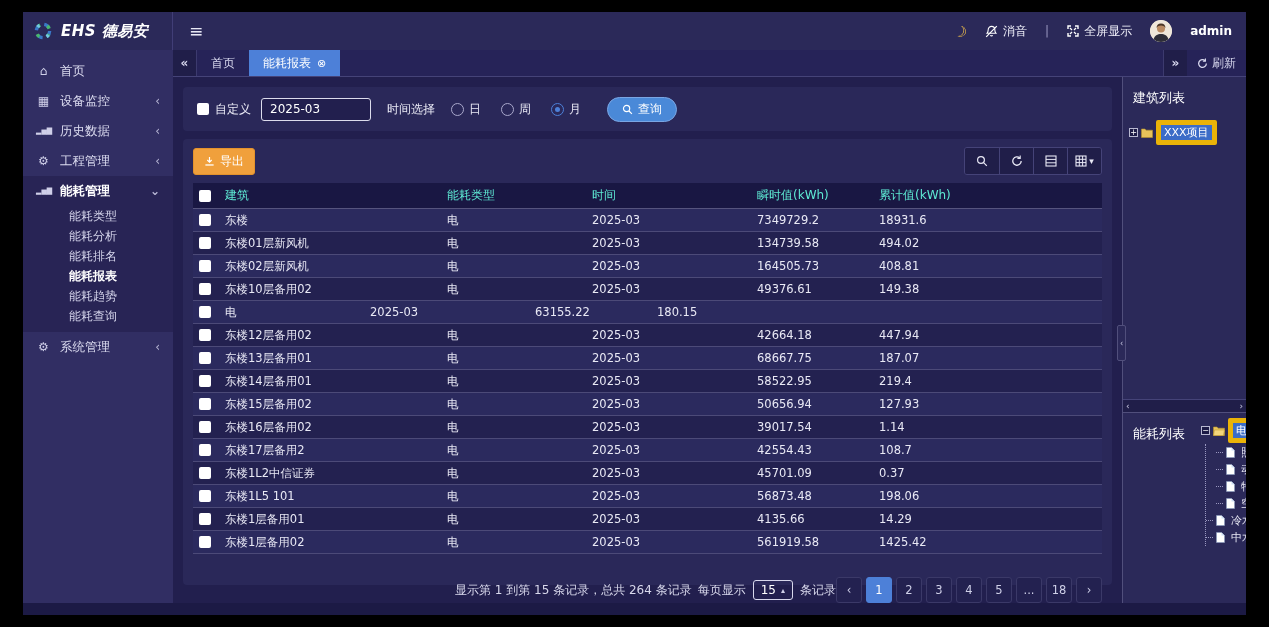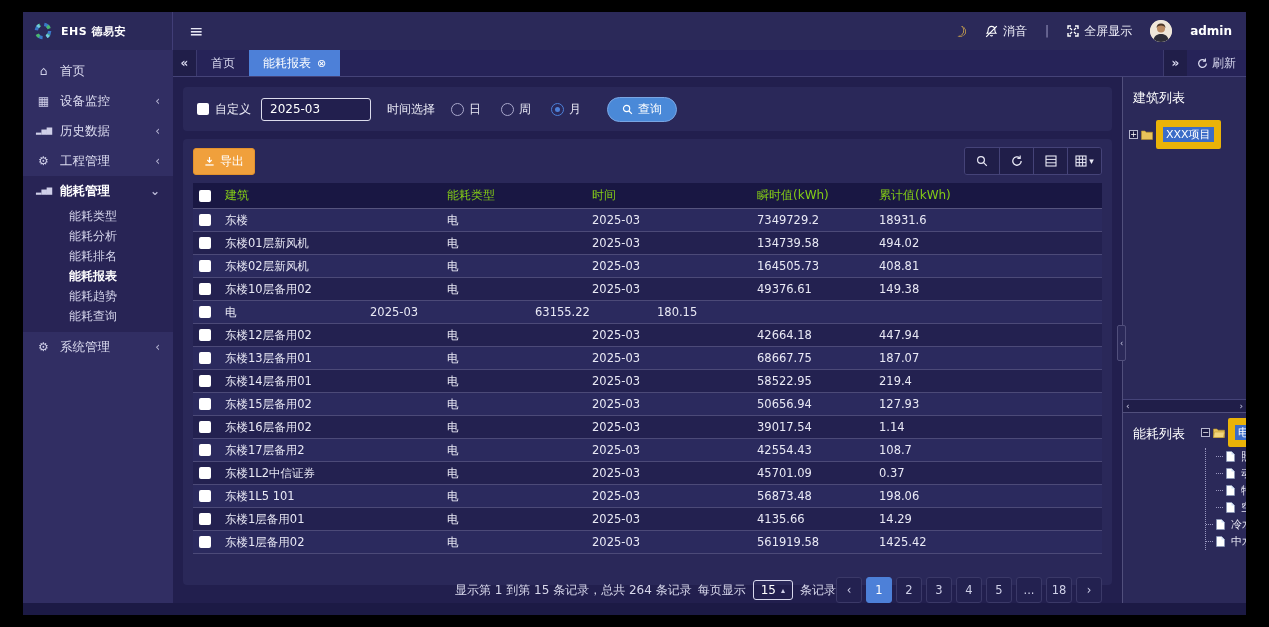--- a/index.html
+++ b/index.html
@@ -4,21 +4,21 @@
 <style>
   html,body{margin:0;padding:0;background:#000;}
   *{box-sizing:border-box;}
   body{font-family:"DejaVu Sans","Liberation Sans",sans-serif;}
   .frame{position:relative;width:1269px;height:627px;background:#000;overflow:hidden;}
   .app{position:absolute;left:23px;top:12px;width:1223px;height:603px;background:#221f4e;display:flex;flex-direction:column;}
 
   
   .topbar{height:38px;flex:none;background:#2b2959;display:flex;align-items:center;color:#fff;}
   .brand{width:150px;flex:none;height:100%;display:flex;align-items:center;gap:8px;padding:0 10px;border-right:1px solid #413e77;}
-  .brand-text{font-size:11px;font-weight:bold;letter-spacing:.5px;white-space:nowrap;}
+  .brand-text{font-size:15px;font-weight:bold;letter-spacing:.5px;white-space:nowrap;font-style:italic;}
   .hamburger{font-size:17px;color:#e8e8f5;padding:0 16px;cursor:pointer;}
   .topbar-spacer{flex:1;}
   .top-right{display:flex;align-items:center;gap:18px;padding-right:14px;font-size:12px;}
   .moon{color:#f6c34a;font-size:15px;transform:rotate(200deg);display:inline-block;}
   .top-item{display:flex;align-items:center;gap:5px;cursor:pointer;color:#f0f0fa;}
   .top-divider{color:#9a98c0;}
   .avatar{width:22px;height:22px;border-radius:50%;background:#efe7da;overflow:hidden;display:flex;align-items:flex-end;justify-content:center;}
   .username{font-weight:bold;font-size:12px;}
 
   
@@ -63,21 +63,21 @@
 
   
   .table-card{margin:8px 10px 18px;flex:1;background:#2a2859;border-radius:4px;padding:8px 10px 10px;display:flex;flex-direction:column;min-height:0;}
   .card-top{display:flex;justify-content:space-between;align-items:center;margin-bottom:8px;}
   .export-btn{background:#f0a03c;border:1px solid #e3922c;color:#fff;font-size:12px;padding:4px 10px;border-radius:3px;display:flex;align-items:center;gap:5px;cursor:pointer;}
   .icon-group{display:flex;border:1px solid #454378;border-radius:3px;overflow:hidden;}
   .tbtn{width:34px;height:26px;background:#201e49;border-left:1px solid #454378;display:flex;align-items:center;justify-content:center;cursor:pointer;color:#e8e8f5;gap:2px;}
   .tbtn:first-child{border-left:none;}
   .tbtn .caret{font-size:9px;}
 
-  .thead{display:flex;align-items:center;height:26px;background:#191743;border-bottom:1px solid #56547e;font-size:12px;color:#84cc16;flex:none;}
+  .thead{display:flex;align-items:center;height:26px;background:#191743;border-bottom:1px solid #56547e;font-size:12px;color:#5eead4;flex:none;}
   .trow{display:flex;align-items:center;height:23px;border-bottom:1px solid #4c4a78;font-size:11.5px;color:#e9e9f5;cursor:pointer;}
   .trow.odd{background:#2b2a5e;}
   .trow.even{background:#232150;}
   .cell{white-space:nowrap;overflow:hidden;text-overflow:ellipsis;}
   .col-cb{flex:0 0 32px;display:flex;justify-content:flex-start;padding-left:6px;}
   .col-building{flex:0 0 222px;}
   .col-type{flex:0 0 145px;}
   .col-time{flex:0 0 145px;}
   .col-inst{flex:0 0 142px;padding-left:20px;}
   .col-cum{flex:1;}
@@ -93,21 +93,21 @@
   
   .rightpanel{width:124px;flex:none;background:#2b2959;border-left:1px solid #514f7c;display:flex;flex-direction:column;position:relative;color:#e9e9f5;}
   .splitter{position:absolute;left:-6px;top:248px;width:9px;height:36px;background:#2b2959;border:1px solid #514f7c;border-radius:2px;display:flex;align-items:center;justify-content:center;font-size:8px;color:#cfcfe8;cursor:col-resize;z-index:3;}
   .panel-building{height:336px;flex:none;border-bottom:1px solid #514f7c;display:flex;flex-direction:column;}
   .panel-energy{flex:1;display:flex;flex-direction:row;min-height:0;}
   .panel-title{padding:12px 10px 8px;font-size:13px;color:#fff;flex:none;}
   .tree{flex:1;padding:4px 6px;font-size:11px;overflow:hidden;}
   .tree-row{display:flex;align-items:center;gap:3px;padding:1px 0;white-space:nowrap;cursor:pointer;}
   .expander{width:9px;height:9px;flex:none;border:1px solid #b8b8d0;background:#1c1a45;color:#fff;font-size:8px;line-height:7px;text-align:center;cursor:pointer;}
   .node-label{padding:0 3px;border-radius:2px;}
-  .node-label.sel{background:#3b6cc7;border:7px solid #eab308;color:#fff;}
+  .node-label.sel{background:#3b6cc7;border:5px solid #eab308;color:#fff;}
   .ficon{flex:none;display:inline-flex;}
   .trunk{margin-left:4px;border-left:1px dotted #9a98c0;}
   .tree-child{display:flex;align-items:center;gap:3px;padding:1px 0;white-space:nowrap;cursor:pointer;}
   .tree-child::before{content:"";width:7px;border-top:1px dotted #9a98c0;flex:none;}
   .indent1{margin-left:10px;}
   .h-scrollbar{height:13px;flex:none;margin:0;background:#201e49;border-top:1px solid #454378;display:flex;align-items:center;justify-content:space-between;padding:0 3px;font-size:9px;color:#cfcfe8;}
   .h-scrollbar .sarrow{cursor:pointer;}
 
   .bottom-strip{height:12px;flex:none;background:#1c1a45;}
 

